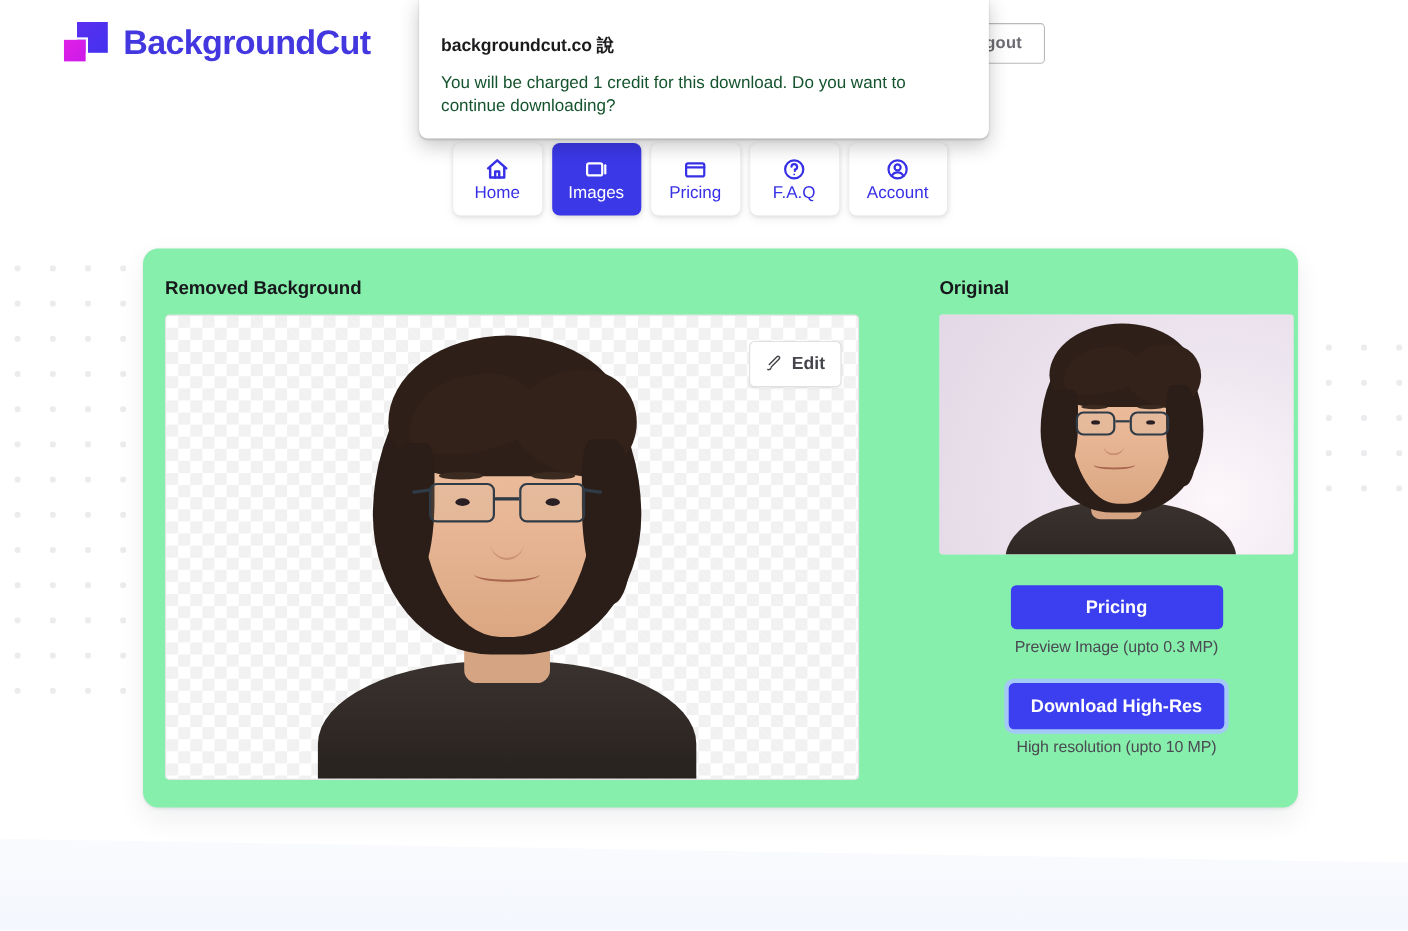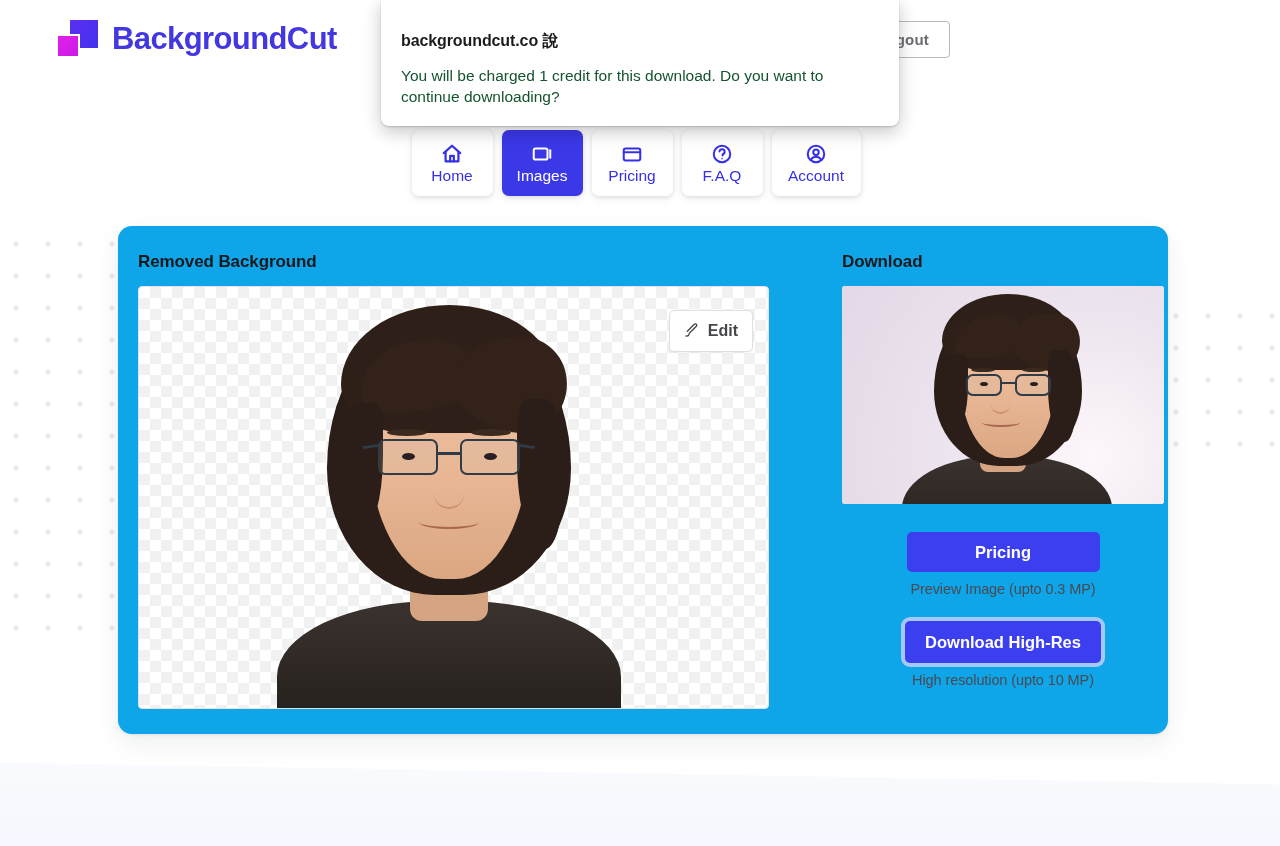--- a/index.html
+++ b/index.html
@@ -139,23 +139,23 @@
     line-height: 1;
   }
   .nav-tab.active {
     background: #3b38e8;
     color: #ffffff;
   }
 
   
   .main-card {
     position: absolute;
-    left: 118px; top: 226px;
+    left: 130px; top: 226px;
     width: 1050px; height: 508px;
-    background: #0ea5e9;
+    background: #86efac;
     border-radius: 14px;
     box-shadow: 0 1px 3px rgba(16,24,40,0.09), 0 10px 26px rgba(16,24,40,0.07);
     z-index: 1;
     padding: 26px 20px 0 20px;
   }
 
   .panels {
     display: flex;
     height: 100%;
   }
@@ -491,21 +491,21 @@
               <path d="M3 21c2.2.3 4.1-.6 4.6-2.6"></path>
                 <path d="M8 17 18.5 6.5a2.1 2.1 0 0 0-3-3L5 14"></path>
             </svg>
           </span>
           <span class="edit-label">Edit</span>
         </button>
       </div>
     </div>
 
     <div class="panel-right">
-      <div class="panel-title">Download</div>
+      <div class="panel-title">Original</div>
 
       <div class="original-box">
         <div class="portrait-scene" style="background:radial-gradient(circle at 78% 78%, #fdf7fb 0%, #ece4ee 48%, #e3d8e6 100%);">
           <div class="p-shoulders" style="left:60px; top:170px; width:210px; height:90px;"></div>
           <div class="p-neck" style="left:138px; top:144px; width:46px; height:42px; border-radius:8px;"></div>
           <div class="p-hair-back" style="left:92px; top:10px; width:148px; height:170px;"></div>
           <div class="p-face" style="left:118px; top:36px; width:96px; height:136px;"></div>
           <div class="p-hair-front" style="left:100px; top:8px; width:132px; height:76px;"></div>
           <div class="p-fringe" style="left:112px; top:30px; width:72px; height:42px; transform:rotate(-7deg);"></div>
           <div class="p-fringe" style="left:170px; top:26px; width:68px; height:58px; transform:rotate(11deg); border-radius:60% 40% 40% 60% / 60% 50% 50% 40%;"></div>

